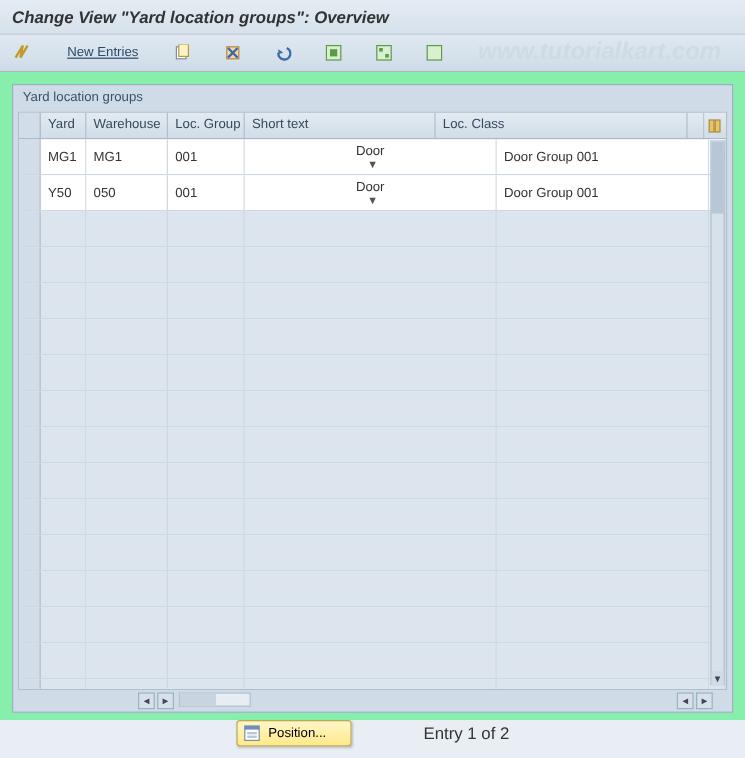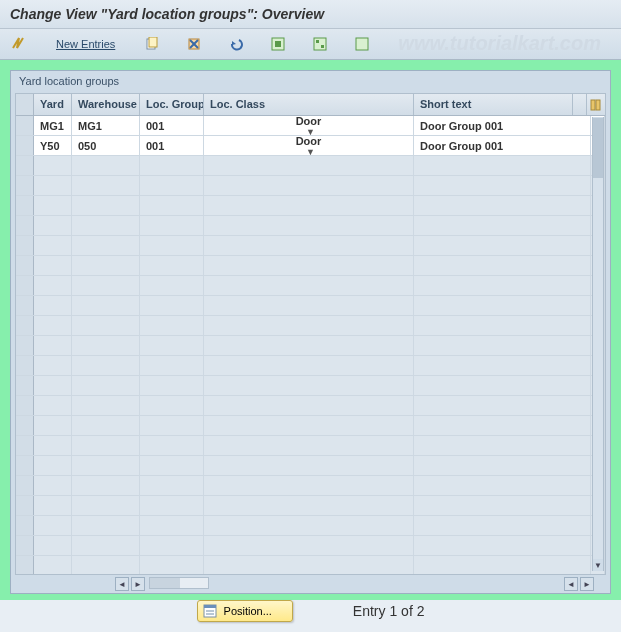--- a/index.html
+++ b/index.html
@@ -62,21 +62,20 @@
       padding: 4px 8px 2px 8px;
       color: #3b5168;
       font-size: 11px;
     }
     .grid-area {
       position: absolute;
       left: 4px; right: 4px; top: 22px; bottom: 18px;
       background: #e7edf3;
       border: 1px solid #b0bfcd;
       overflow: hidden;
-      font-weight: bold;
     }
     .grid-header {
       display: flex;
       background: linear-gradient(#e3eaf1, #d2dde7);
       border-bottom: 1px solid #aab8c6;
       height: 22px;
     }
     .gh-cell {
       border-right: 1px solid #b0bfcd;
       padding: 4px 6px;
@@ -92,21 +91,21 @@
     .c-lc { width: 210px; }
     .c-st { flex: 1; }
     .c-end { width: 14px; }
     .grid-body {
       height: 460px;
       overflow: hidden;
       position: relative;
     }
     .grid-row {
       display: flex;
-      height: 20px;
+      height: 30px;
       border-bottom: 1px solid #cdd8e2;
     }
     .grid-row.empty .gb-cell { background: #dce5ed; }
     .gb-cell {
       border-right: 1px solid #cdd8e2;
       padding: 3px 6px;
       background: #fff;
       font-size: 11px;
       color: #333;
       white-space: nowrap; overflow: hidden;
@@ -203,22 +202,22 @@
 <div class="content-wrap">
   <div class="panel">
     <div class="panel-title">Yard location groups</div>
 
     <div class="grid-area">
       <div class="grid-header">
         <div class="gh-cell sel-col"></div>
         <div class="gh-cell c-yard">Yard</div>
         <div class="gh-cell c-wh">Warehouse</div>
         <div class="gh-cell c-lg">Loc. Group</div>
+        <div class="gh-cell c-st">Short text</div>
         <div class="gh-cell c-lc">Loc. Class</div>
-        <div class="gh-cell c-st">Short text</div>
         <div class="gh-cell c-end"></div>
         <div class="top-right-icon">
           <svg width="12" height="12">
               <rect x="1" y="1" width="4" height="10" fill="#e8c56a" stroke="#a88a3a"></rect>
               <rect x="6" y="1" width="4" height="10" fill="#e8c56a" stroke="#a88a3a"></rect>
             </svg>
         </div>
       </div>
       <div class="grid-body" id="grid-body">
 

